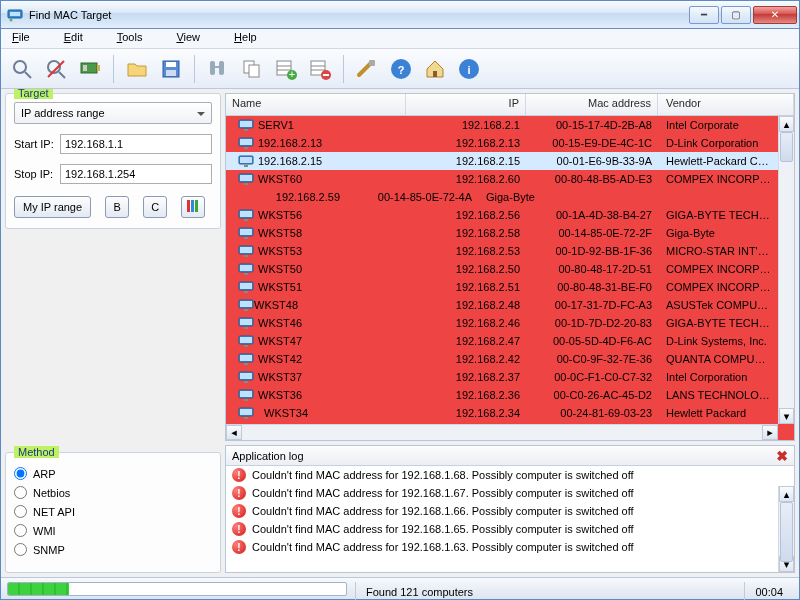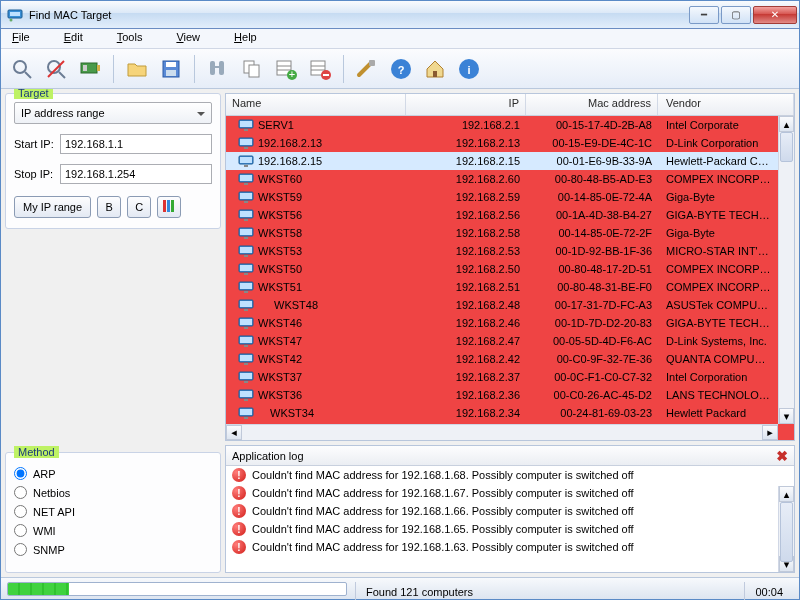--- a/index.html
+++ b/index.html
@@ -31,21 +31,21 @@
 
 
 .leftpanel { width: 224px; display: flex; flex-direction: column; padding: 4px; gap: 4px; }
 .groupbox { border: 1px solid #c9d3e6; border-radius: 3px; background: #fdfdfe; padding: 8px 8px 10px; position: relative; }
 .groupbox .legend { position: absolute; top: -7px; left: 8px; background: #bef264; padding: 0 4px; color: #1a3b7a; }
 .combo { width: 100%; height: 22px; border: 1px solid #abadb3; background: linear-gradient(#fff,#eef1f6); padding: 0 20px 0 6px; display: flex; align-items: center; border-radius: 2px; position: relative; }
 .combo::after { content: ""; position: absolute; right: 6px; top: 9px; border-left: 4px solid transparent; border-right: 4px solid transparent; border-top: 4px solid #555; }
 .fieldrow { display: flex; align-items: center; margin-top: 10px; gap: 6px; }
 .fieldrow label { width: 44px; white-space: nowrap; }
 .fieldrow input { flex: 1; height: 20px; border: 1px solid #abadb3; padding: 0 4px; font-size: 11px; }
-.btnrow { display: flex; gap: 6px; margin-top: 12px; }
+.btnrow { display: flex; gap: 14px; margin-top: 12px; }
 .btnrow button { height: 22px; border: 1px solid #8b9bb4; background: linear-gradient(#fdfdfe,#e3e9f3); border-radius: 3px; font-size: 11px; padding: 0 8px; }
 .btnrow button.sq { width: 24px; padding: 0; }
 .flexspacer { flex: 1; }
 
 .radio { display: flex; align-items: center; gap: 6px; margin: 6px 0; }
 .radio input { width: 13px; height: 13px; }
 
 
 .rightpanel { flex: 1; display: flex; flex-direction: column; padding: 4px 4px 4px 0; gap: 4px; overflow: hidden; }
 
@@ -326,28 +326,20 @@
                     <rect x="2" y="2" width="12" height="6" fill="#bfe1ff"></rect>
                     <rect x="6" y="10" width="4" height="2" fill="#888"></rect>
                   </svg>
                   <span>WKST60</span>
                 </div>
                 <div class="td col-ip">192.168.2.60</div>
                 <div class="td col-mac">00-80-48-B5-AD-E3</div>
                 <div class="td col-ven">COMPEX INCORPORATED</div>
               </div>
               <div class="trow">
-                <div class="td col-name" style="display:flex;align-items:center;gap:4px;">
-                  <svg class="ic" viewBox="0 0 16 12">
-                    <rect x="1" y="1" width="14" height="8" rx="1" fill="#4a90d9" stroke="#1b5c94"></rect>
-                    <rect x="2" y="2" width="12" height="6" fill="#bfe1ff"></rect>
-                    <rect x="6" y="10" width="4" height="2" fill="#888"></rect>
-                  </svg>
-                  <span>WKST59</span>
-                </div>
                 <div class="td col-ip">192.168.2.59</div>
                 <div class="td col-mac">00-14-85-0E-72-4A</div>
                 <div class="td col-ven">Giga-Byte</div>
               </div>
               <div class="trow">
                 <div class="td col-name" style="display:flex;align-items:center;gap:4px;">
                   <svg class="ic" viewBox="0 0 16 12">
                     <rect x="1" y="1" width="14" height="8" rx="1" fill="#4a90d9" stroke="#1b5c94"></rect>
                     <rect x="2" y="2" width="12" height="6" fill="#bfe1ff"></rect>
                     <rect x="6" y="10" width="4" height="2" fill="#888"></rect>
@@ -404,21 +396,21 @@
                     <rect x="2" y="2" width="12" height="6" fill="#bfe1ff"></rect>
                     <rect x="6" y="10" width="4" height="2" fill="#888"></rect>
                   </svg>
                   <span>WKST51</span>
                 </div>
                 <div class="td col-ip">192.168.2.51</div>
                 <div class="td col-mac">00-80-48-31-BE-F0</div>
                 <div class="td col-ven">COMPEX INCORPORATED</div>
               </div>
               <div class="trow">
-                <div class="td col-name" style="display:flex;align-items:center;gap:20px;">
+                <div class="td col-name" style="display:flex;align-items:center;gap:0;">
                   <svg class="ic" viewBox="0 0 16 12">
                     <rect x="1" y="1" width="14" height="8" rx="1" fill="#4a90d9" stroke="#1b5c94"></rect>
                     <rect x="2" y="2" width="12" height="6" fill="#bfe1ff"></rect>
                     <rect x="6" y="10" width="4" height="2" fill="#888"></rect>
                   </svg>
                   <span>WKST48</span>
                 </div>
                 <div class="td col-ip">192.168.2.48</div>
                 <div class="td col-mac">00-17-31-7D-FC-A3</div>
                 <div class="td col-ven">ASUSTek COMPUTER INC.</div>
@@ -482,21 +474,21 @@
                     <rect x="2" y="2" width="12" height="6" fill="#bfe1ff"></rect>
                     <rect x="6" y="10" width="4" height="2" fill="#888"></rect>
                   </svg>
                   <span>WKST36</span>
                 </div>
                 <div class="td col-ip">192.168.2.36</div>
                 <div class="td col-mac">00-C0-26-AC-45-D2</div>
                 <div class="td col-ven">LANS TECHNOLOGY CO., LTD</div>
               </div>
               <div class="trow">
-                <div class="td col-name" style="display:flex;align-items:center;gap:16px;">
+                <div class="td col-name" style="display:flex;align-items:center;gap:10px;">
                   <svg class="ic" viewBox="0 0 16 12">
                     <rect x="1" y="1" width="14" height="8" rx="1" fill="#4a90d9" stroke="#1b5c94"></rect>
                     <rect x="2" y="2" width="12" height="6" fill="#bfe1ff"></rect>
                     <rect x="6" y="10" width="4" height="2" fill="#888"></rect>
                   </svg>
                   <span>WKST34</span>
                 </div>
                 <div class="td col-ip">192.168.2.34</div>
                 <div class="td col-mac">00-24-81-69-03-23</div>
                 <div class="td col-ven">Hewlett Packard</div>

